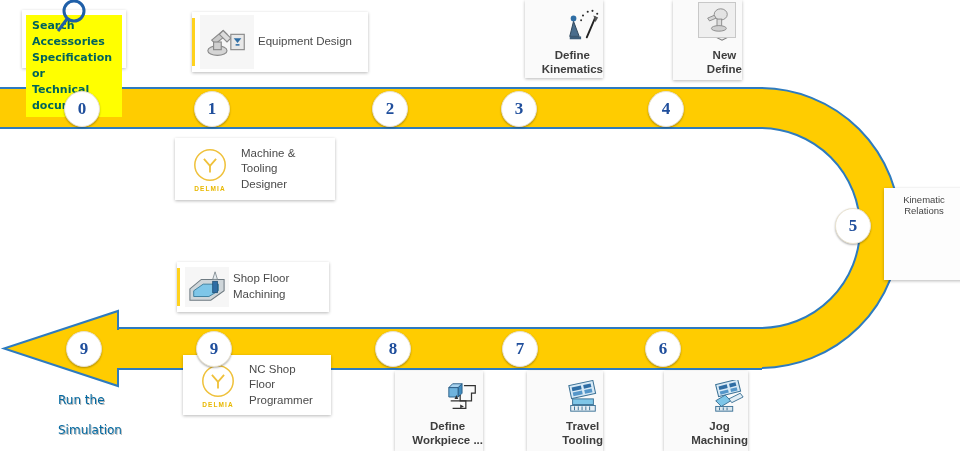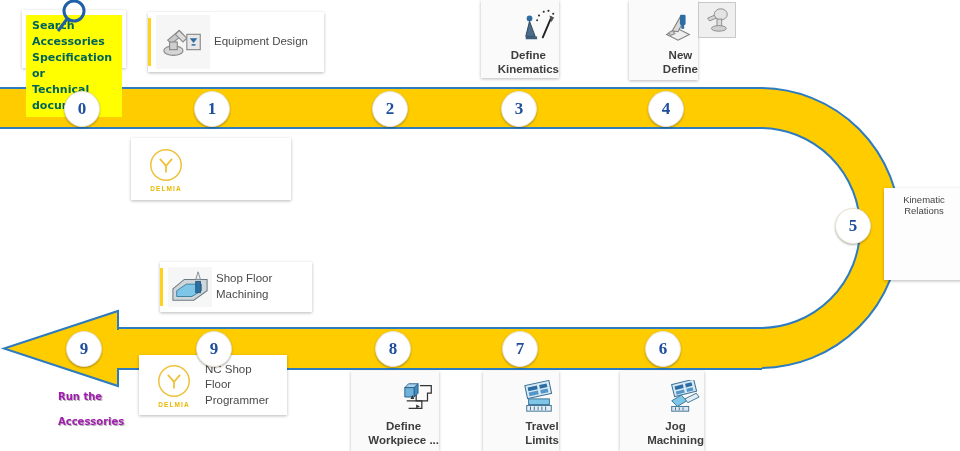--- a/index.html
+++ b/index.html
@@ -31,20 +31,21 @@
     z-index:30;
   }
 
   
   .card{
     position:absolute;
     background:#ffffff;
     box-shadow:0 1px 3px rgba(0,0,0,.28);
     z-index:20;
     box-sizing:border-box;
+    margin-left:44px;
   }
 
   
   .app-card{
     display:flex;align-items:center;
     padding:0;
   }
   .app-card .app-icon{
     width:54px;height:54px;
     margin:6px 4px 6px 8px;
@@ -92,23 +93,23 @@
     font-weight:bold;
     font-size:11px;
     line-height:1.45;
     padding:3px 6px;
     display:inline-block;
     font-family:"DejaVu Sans", sans-serif;
   }
 
   .run-sim{
     position:absolute;z-index:26;
-    color:#a21caf;
-    font-weight:bold;
-    font-size:10px;
+    color:#0369a1;
+    font-weight:normal;
+    font-size:12px;
     line-height:1.25;
     text-shadow:1px 1px 0 rgba(120,120,120,.55);
     white-space:pre-line;
     font-family:"DejaVu Sans", sans-serif;
   }
 
   
   .kr-card{
     position:absolute;z-index:20;
     background:#fdfdfd;
@@ -278,42 +279,44 @@
 
   <div class="card app-card" style="left:131px;top:138px;width:160px;height:62px;">
     <div class="app-icon delmia-logo" style="background:#fff;">
       <svg viewBox="0 0 50 50" width="38" height="38" xmlns="http://www.w3.org/2000/svg">
         <circle cx="25" cy="25" r="20" fill="none" stroke="#EFC13B" stroke-width="2"></circle>
         <path d="M17 17 L25 26 L33 17" fill="none" stroke="#EFC13B" stroke-width="2.4"></path>
         <line x1="25" y1="26" x2="25" y2="35" stroke="#EFC13B" stroke-width="2.4"></line>
       </svg>
       <div class="delmia-word">DELMIA</div>
     </div>
+    <div class="app-label">Machine &amp; Tooling
+Designer</div>
   </div>
 
   <div class="kr-card" style="left:884px;top:188px;width:80px;height:92px;">
     <div class="kr-label">Kinematic Relations</div>
   </div>
 
-  <div class="card app-card" style="left:160px;top:262px;width:152px;height:50px;">
+  <div class="card app-card" style="left:133px;top:262px;width:152px;height:50px;">
     <div class="accent-bar"></div>
     <div class="app-icon" style="width:44px;height:40px;flex:0 0 44px;">
       <svg viewBox="0 0 44 40" width="42" height="38" xmlns="http://www.w3.org/2000/svg">
         <path d="M4 22 L16 12 L40 12 L40 24 L26 34 L4 34 Z" fill="#cfd6da" stroke="#6f7b82" stroke-width="1.1"></path>
         <path d="M8 24 L18 17 L34 17 L34 24 L24 30 L8 30 Z" fill="#7ec6e8" stroke="#3c7e9e" stroke-width="1"></path>
         <rect x="28" y="14" width="5" height="12" fill="#2E6DA4" stroke="#1d4e74" stroke-width="0.8"></rect>
         <path d="M28 12 l2.5 -8 l2.5 8 z" fill="#e8eef2" stroke="#6f7b82" stroke-width="0.8"></path>
       </svg>
     </div>
     <div class="app-label">Shop Floor Machining</div>
   </div>
 
   <div class="run-sim" style="left:58px;top:378px;">
     <span>Run the</span><br>
-    <span>Accessories</span>
+    <span>Simulation</span>
   </div>
 
   <div class="card app-card" style="left:139px;top:355px;width:148px;height:60px;">
     <div class="app-icon delmia-logo" style="background:#fff;">
       <svg viewBox="0 0 50 50" width="38" height="38" xmlns="http://www.w3.org/2000/svg">
         <circle cx="25" cy="25" r="20" fill="none" stroke="#EFC13B" stroke-width="2"></circle>
         <path d="M17 17 L25 26 L33 17" fill="none" stroke="#EFC13B" stroke-width="2.4"></path>
         <line x1="25" y1="26" x2="25" y2="35" stroke="#EFC13B" stroke-width="2.4"></line>
       </svg>
       <div class="delmia-word">DELMIA</div>
@@ -353,21 +356,21 @@
         <g stroke="#3c7296" stroke-width="1">
           <line x1="12" y1="28" x2="12" y2="32"></line>
             <line x1="16" y1="28" x2="16" y2="32"></line>
           <line x1="20" y1="28" x2="20" y2="32"></line>
             <line x1="24" y1="28" x2="24" y2="32"></line>
           <line x1="28" y1="28" x2="28" y2="32"></line>
         </g>
       </svg>
     </div>
     <div class="tile-label">Travel
-Limits</div>
+Tooling</div>
   </div>
 
   <div class="card tile" style="left:620px;top:371px;width:84px;height:80px;">
     <div class="tile-icon">
       <svg viewBox="0 0 42 36" width="40" height="34" xmlns="http://www.w3.org/2000/svg">
         <g transform="rotate(-14 21 12)">
           <rect x="10" y="2" width="24" height="13" fill="#d8eaf6" stroke="#3c7296" stroke-width="1.1"></rect>
           <rect x="12.5" y="4.5" width="9" height="4" fill="#2E6DA4"></rect>
           <rect x="24" y="4.5" width="7" height="4" fill="#2E6DA4"></rect>
           <rect x="12.5" y="10" width="9" height="3.5" fill="#5596c9"></rect>

